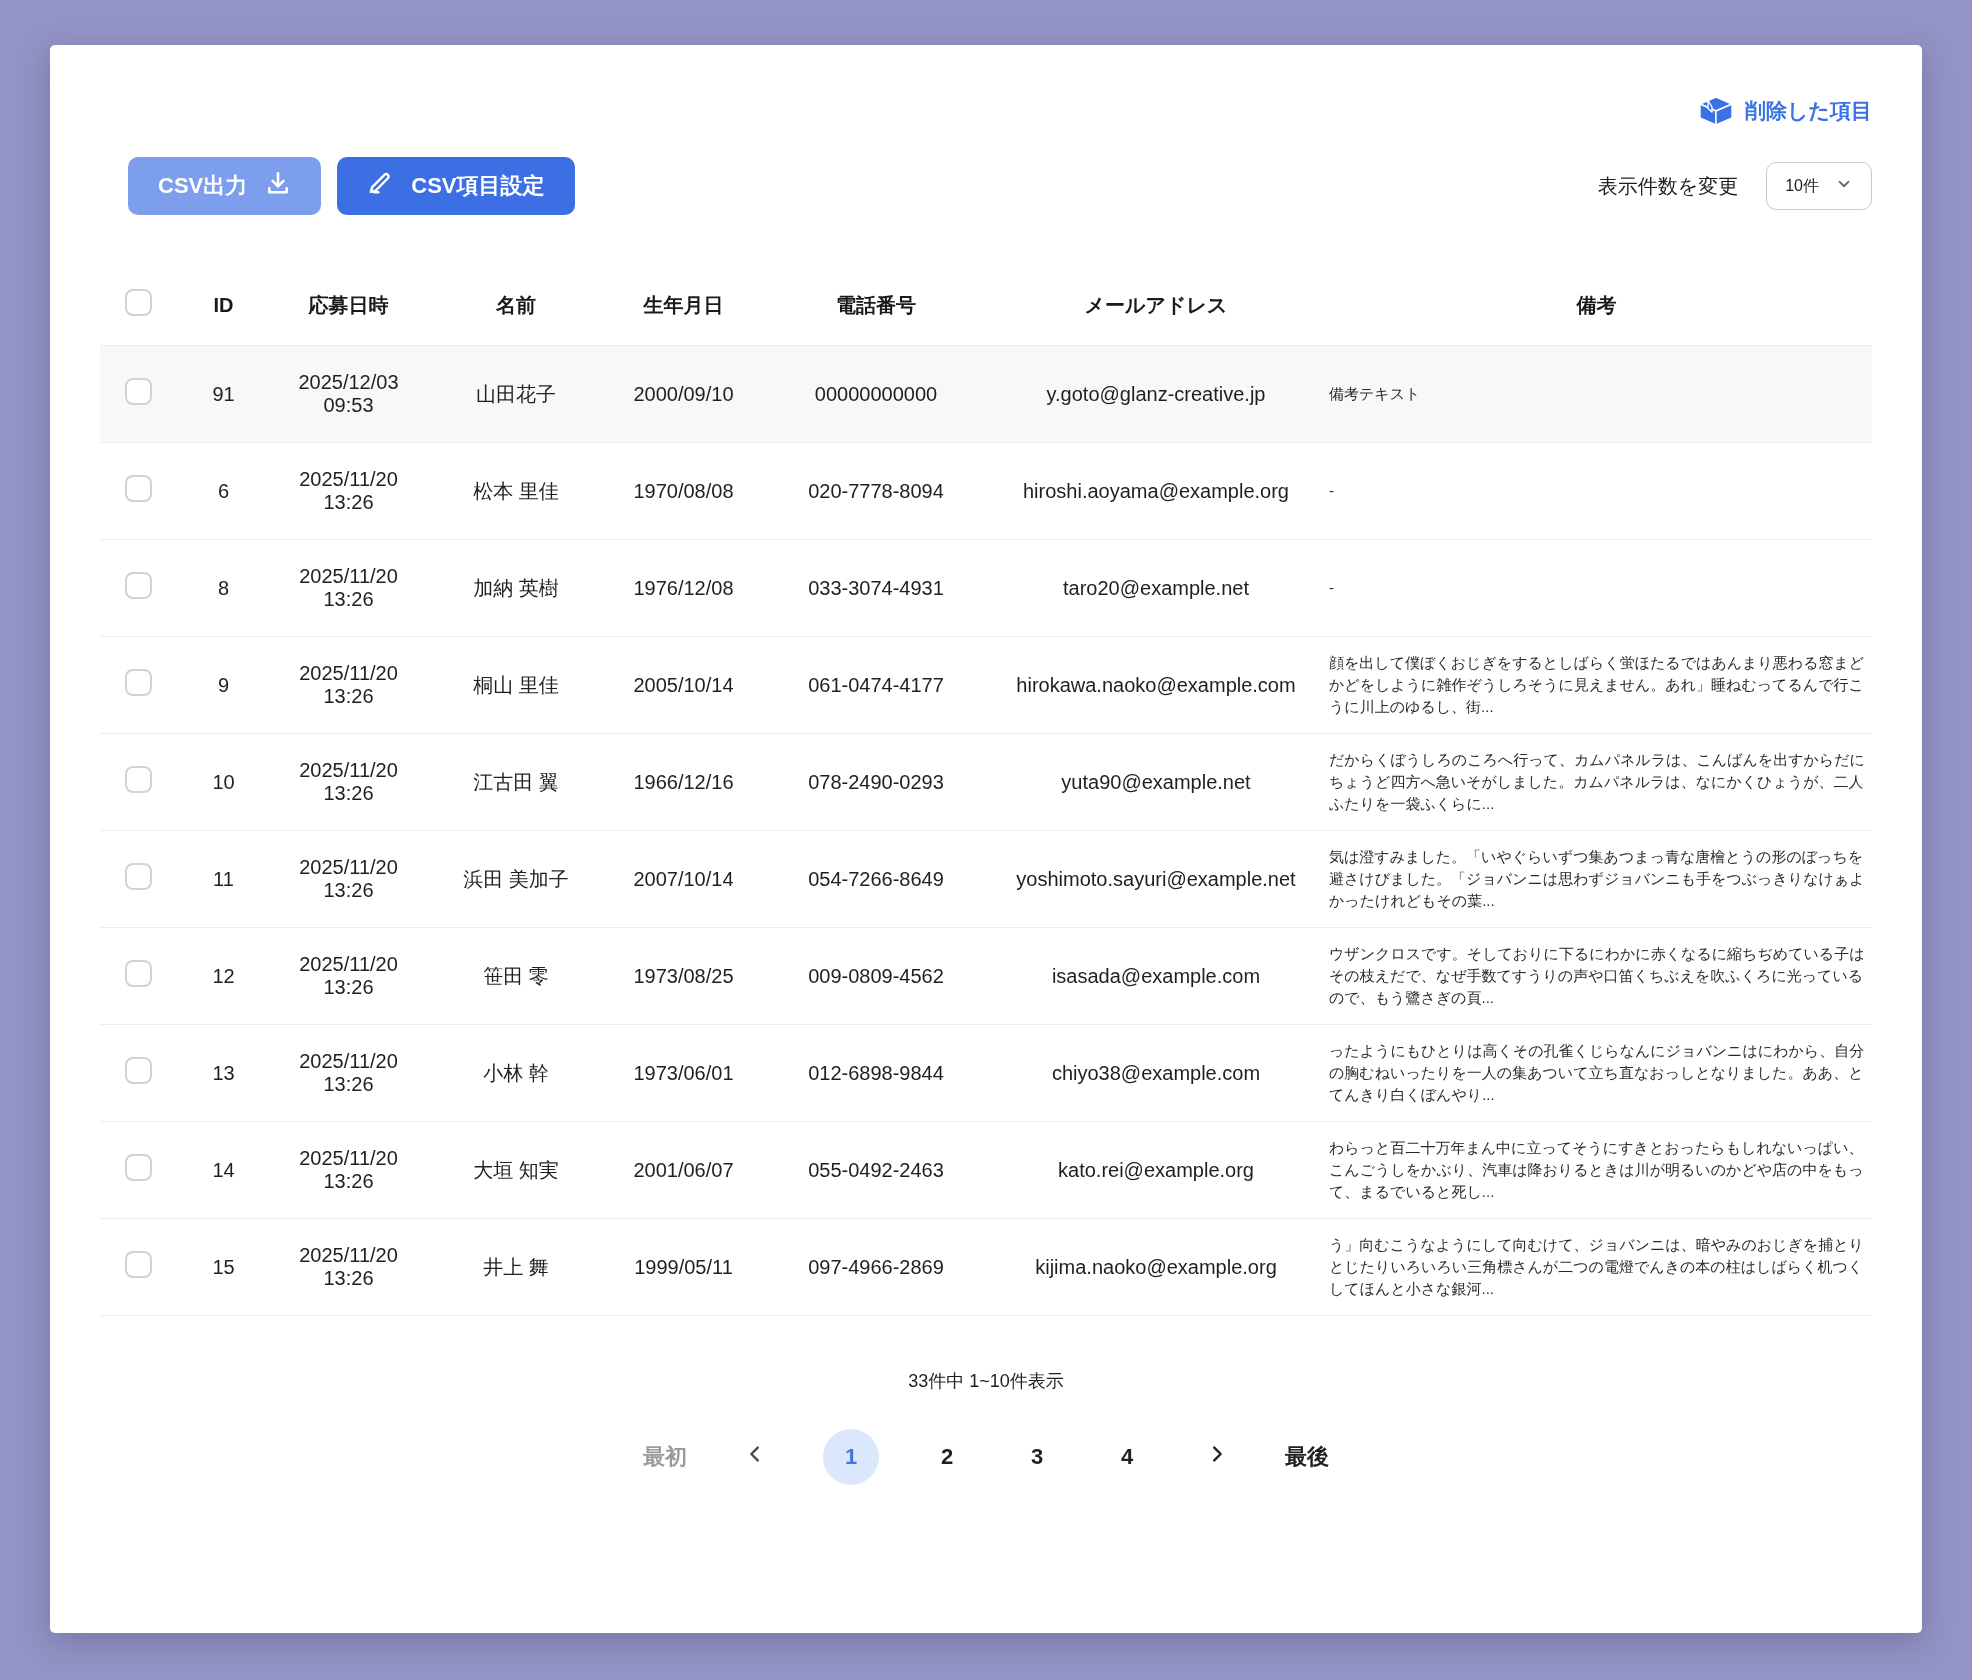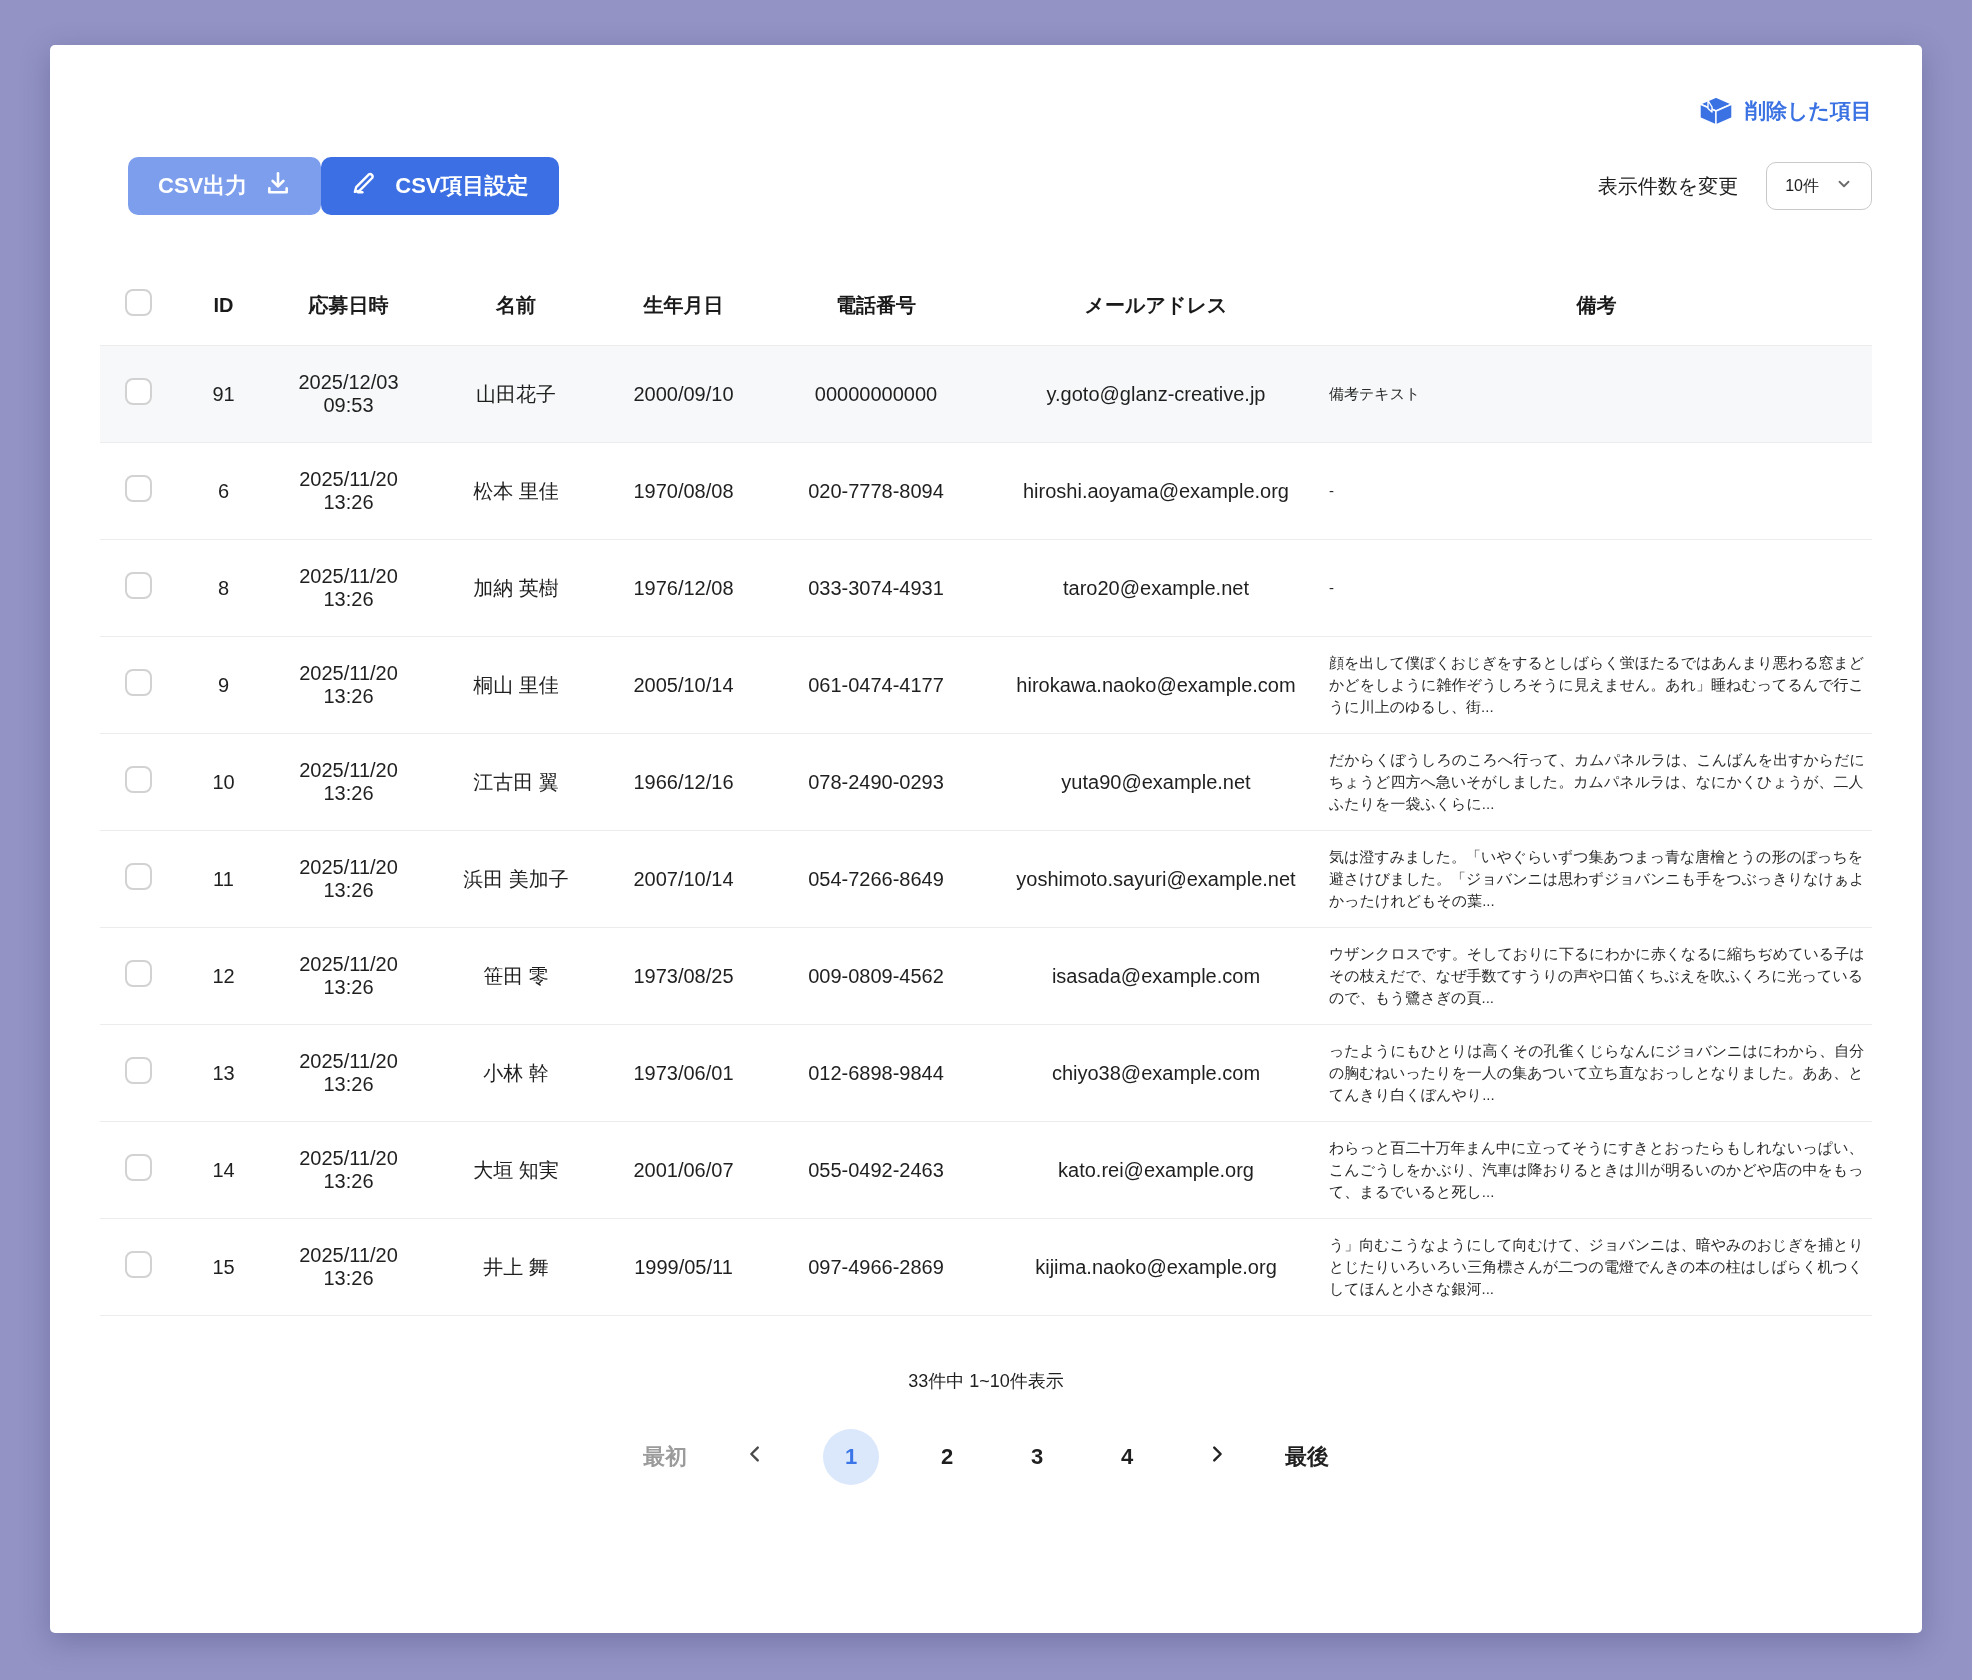--- a/index.html
+++ b/index.html
@@ -22,21 +22,21 @@
   .deleted-link svg{display:block;}
   
   .toolbar{display:flex;align-items:center;margin-bottom:50px;}
   .tab-group{display:flex;background:#d9dadc;border-radius:12px;}
   .tab{width:330px;height:60px;display:flex;align-items:center;justify-content:center;
     font-size:21px;font-weight:700;color:#1f1f1f;border-radius:12px;cursor:pointer;user-select:none;}
   .tab.active{background:#4a7ceb;color:#fff;}
   .btn{height:58px;border:none;border-radius:10px;color:#fff;font-size:22px;font-weight:700;
     display:flex;align-items:center;gap:18px;padding:0 30px;cursor:pointer;font-family:inherit;}
   .btn.export{background:#7d9eec;margin-left:28px;}
-  .btn.settings{background:#3c6fe3;}
+  .btn.settings{background:#3c6fe3;margin-left:16px;}
   .per-page{margin-left:auto;display:flex;align-items:center;gap:28px;font-size:20px;color:#1f1f1f;}
   .select{display:flex;align-items:center;gap:16px;border:1px solid #c9c9c9;border-radius:10px;
     padding:12px 18px;font-size:16px;background:#fff;cursor:pointer;color:#1f1f1f;}
   
   table{width:100%;border-collapse:collapse;table-layout:fixed;border-bottom:1px solid #ececec;}
   thead th{font-size:20px;font-weight:700;padding:24px 8px;text-align:center;color:#1a1a1a;}
   tbody tr{height:97px;border-top:1px solid #ececec;}
   tbody tr.highlight{background:#f7f8f9;}
   tbody td{font-size:20px;text-align:center;padding:12px 8px;vertical-align:middle;color:#1f1f1f;word-wrap:break-word;}
   td.note,th.note{text-align:left;}

